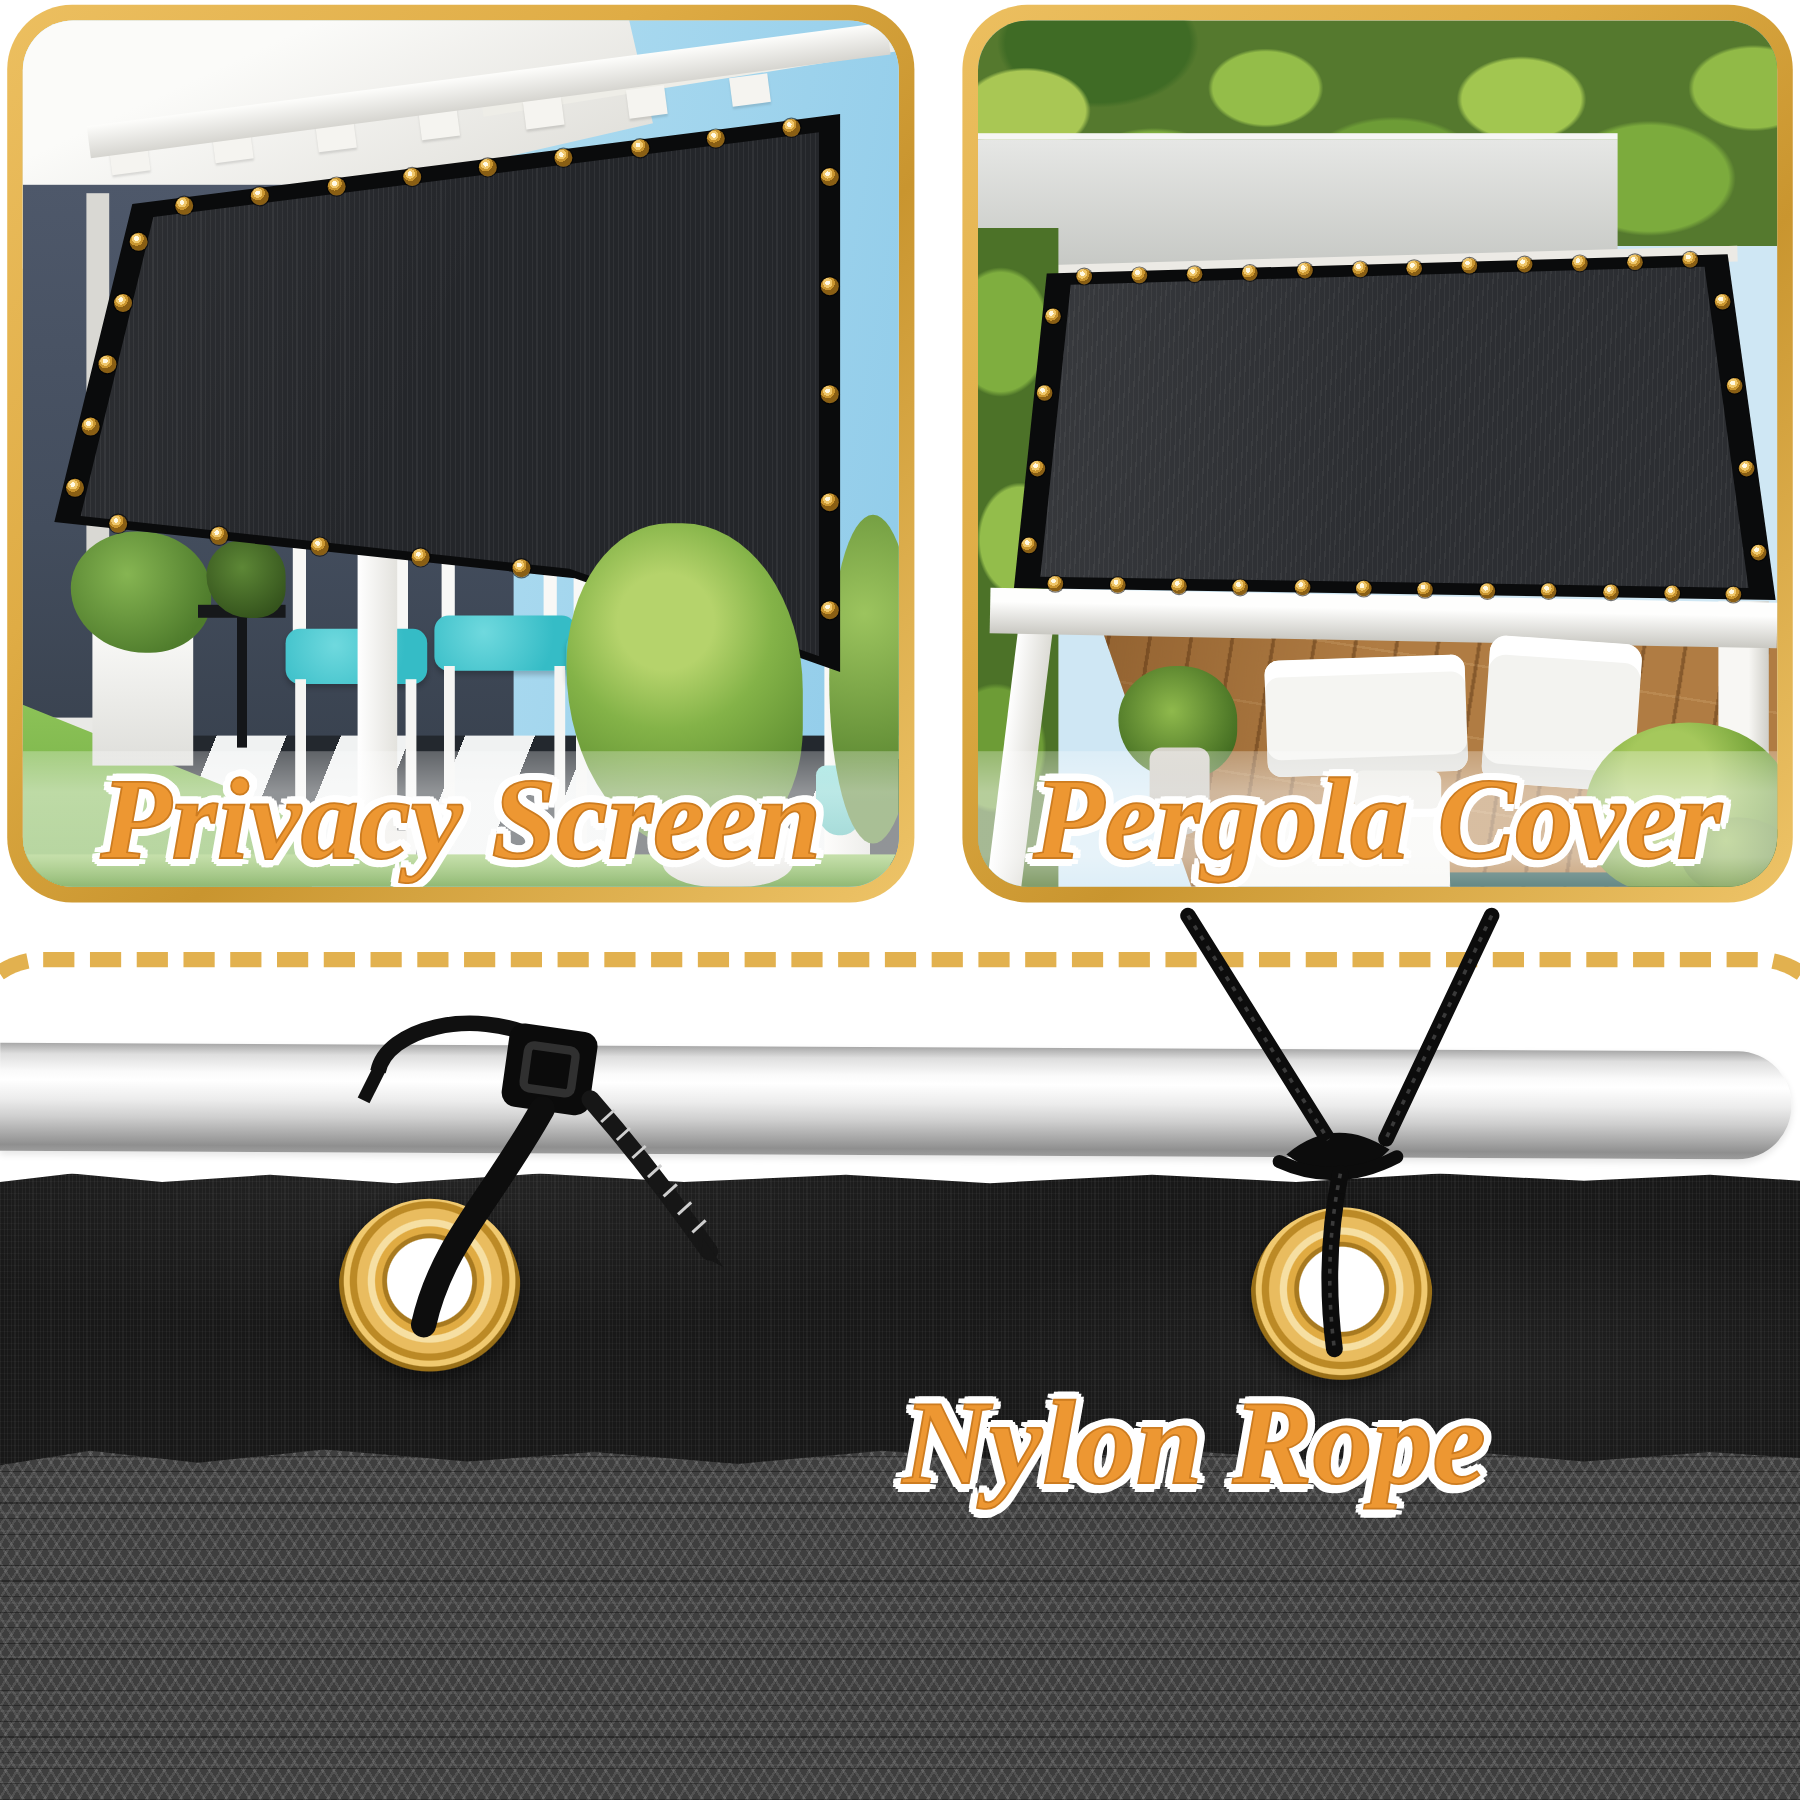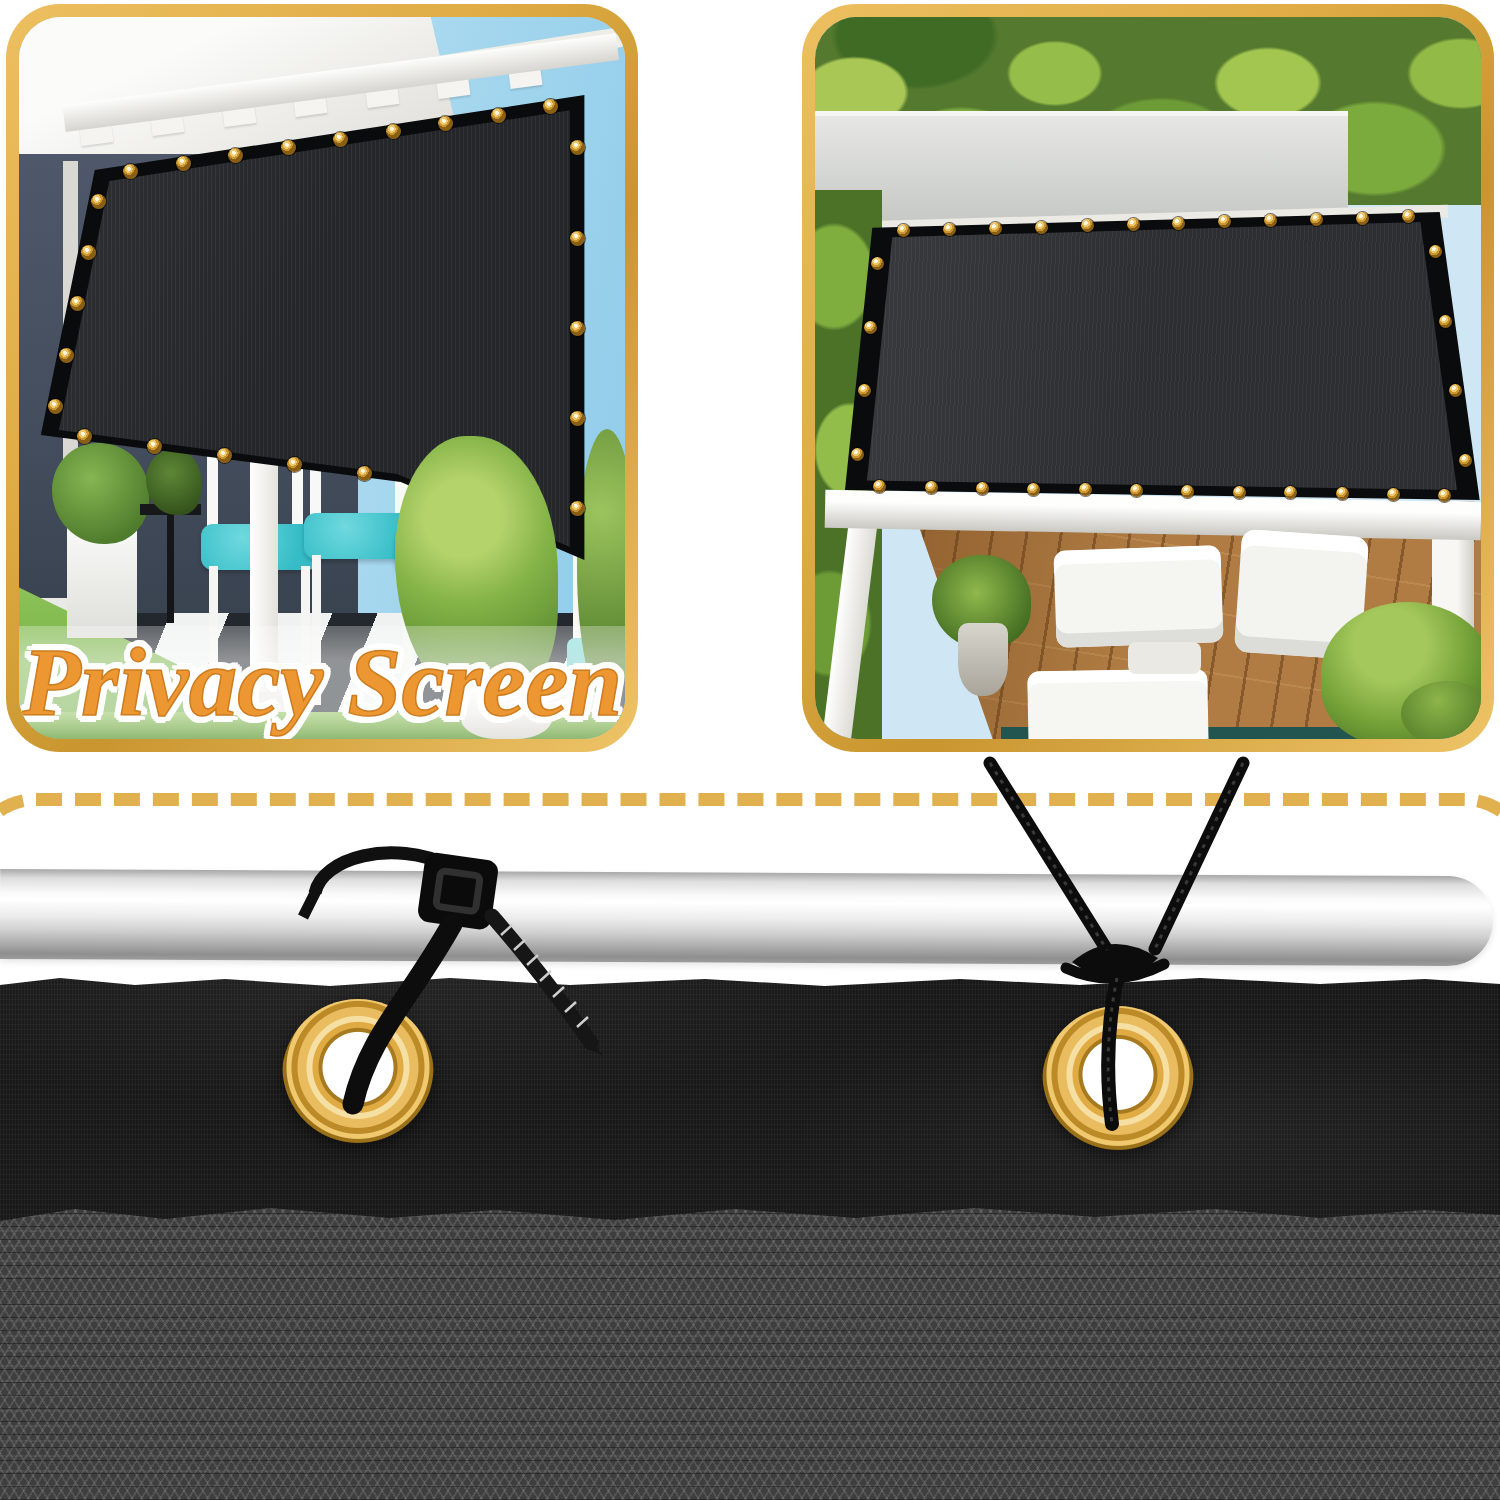--- a/index.html
+++ b/index.html
@@ -169,21 +169,21 @@
   #hardware{position:absolute;left:0;top:0;z-index:6;pointer-events:none;}
   .bottom-label{position:absolute;z-index:7;}
   #zip-tie-label{left:44px;top:1163px;font-size:104px;}
   #nylon-rope-label{left:752px;top:1153px;font-size:100px;}
 </style>
 </head>
 <body>
 
 <div id="stage">
 
-  <div class="panel" style="left:6px;width:632px;">
+  <div class="panel" style="left:6px;width:756px;">
     <div class="panel-inner">
       <div class="abs lp-sky"></div>
       <div class="abs lp-awning"></div>
       <div class="abs lp-beam2"></div>
       <div class="abs lp-wall"></div>
       <div class="abs lp-baseboard"></div>
       <div class="abs lp-floor"></div>
       <div class="abs lp-grass-wedge"></div>
       <div class="abs lp-beam"></div>
       <div id="rafters" class="abs dotlayer" style="z-index:5">
@@ -318,20 +318,23 @@
           <div class="gdot" style="left: calc(32.8792% - 6.5px); top: calc(65.3792% - 6.5px); height: 13px; width: 13px;"></div>
           <div class="gdot" style="left: calc(25.1708% - 6.5px); top: calc(65.2708% - 6.5px); height: 13px; width: 13px;"></div>
           <div class="gdot" style="left: calc(17.4625% - 6.5px); top: calc(65.1625% - 6.5px); height: 13px; width: 13px;"></div>
           <div class="gdot" style="left: calc(9.75417% - 6.5px); top: calc(65.0542% - 6.5px); height: 13px; width: 13px;"></div>
           <div class="gdot" style="left: calc(6.4% - 6.5px); top: calc(60.5875% - 6.5px); height: 13px; width: 13px;"></div>
           <div class="gdot" style="left: calc(7.4% - 6.5px); top: calc(51.7625% - 6.5px); height: 13px; width: 13px;"></div>
           <div class="gdot" style="left: calc(8.4% - 6.5px); top: calc(42.9375% - 6.5px); height: 13px; width: 13px;"></div>
           <div class="gdot" style="left: calc(9.4% - 6.5px); top: calc(34.1125% - 6.5px); height: 13px; width: 13px;"></div>
         </div>
 
+      <div class="abs label-band">
+        <span class="fancy-text panel-label">Pergola Cover</span>
+      </div>
     </div>
   </div>
 
   <div class="dash-frame"></div>
   <div class="pole"></div>
 
   <div class="shade-fabric">
     <div class="fabric-lower"></div>
   </div>
 
@@ -368,13 +371,14 @@
       <path d="M1066 968 Q1114 990 1164 964" stroke="#0c0c0c" stroke-width="11" fill="none" stroke-linecap="round"></path>
       <path d="M1117 978 C1108 1022 1105 1070 1112 1124" stroke="#0c0c0c" stroke-width="14" fill="none" stroke-linecap="round"></path>
       <g stroke="#3a3a3a" stroke-width="3" fill="none" stroke-dasharray="4 6">
         <path d="M990 763 L1107 950"></path>
           <path d="M1243 763 L1155 949"></path>
         <path d="M1117 978 C1108 1022 1105 1070 1112 1124"></path>
       </g>
     </g>
   </svg>
 
+  <span id="nylon-rope-label" class="fancy-text bottom-label">Nylon Rope</span>
 </div>
 
 </body></html>

